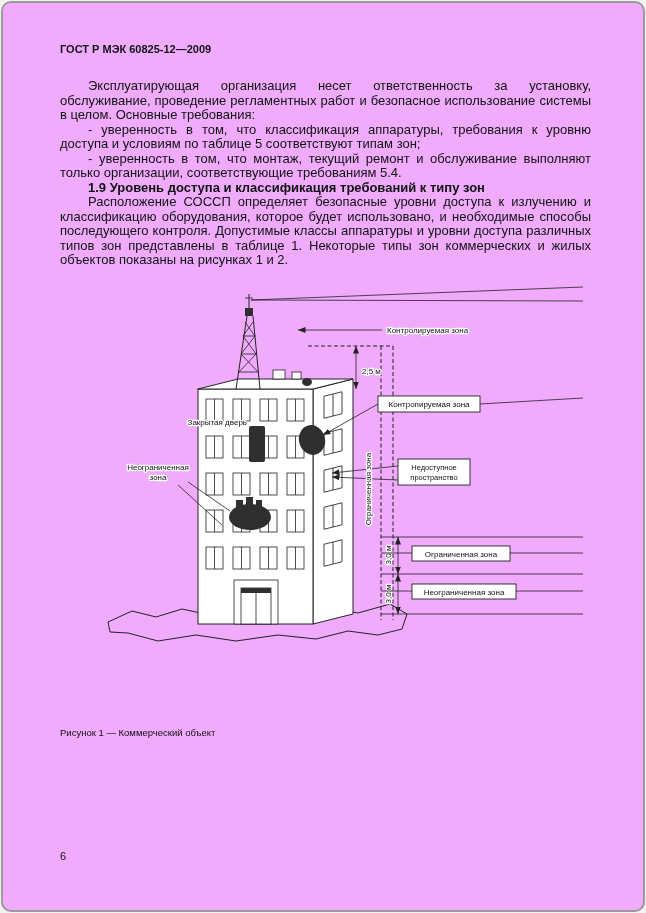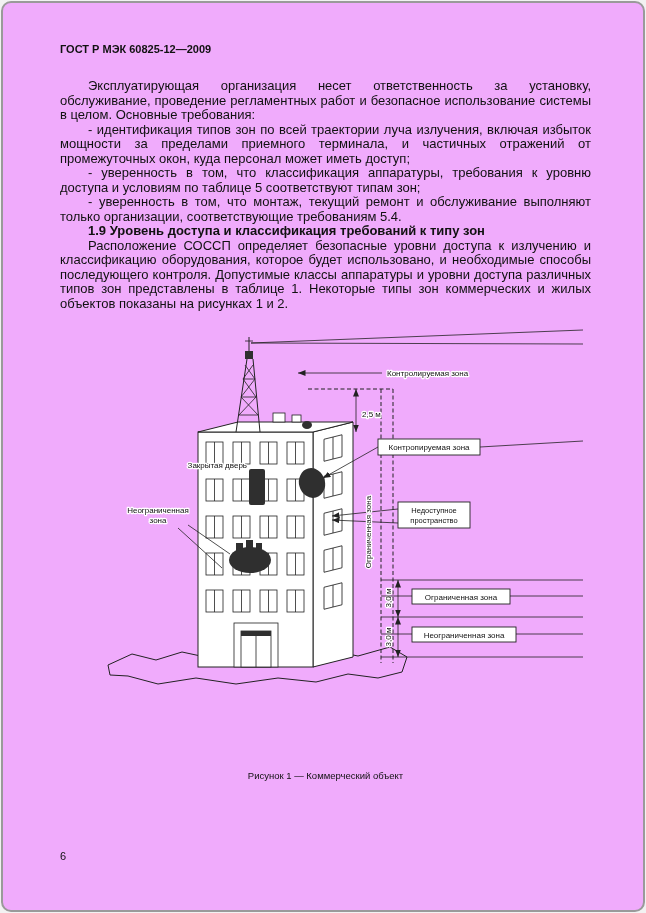--- a/index.html
+++ b/index.html
@@ -17,21 +17,21 @@
     overflow:hidden;
   }
   .content { position:absolute; left:57px; top:40px; width:531px; }
   .doc-header { font-size:11px; font-weight:bold; color:#111; margin:0 0 24px 0; }
   .body-text p {
     margin:0; font-size:13px; line-height:14.5px;
     text-align:justify; text-indent:28px; color:#111;
   }
   .body-text p.heading { font-weight:bold; }
   .figure { margin-top:16px; }
-  .caption { margin-top:44px; text-align:center; font-size:9.5px; color:#111; }
+  .caption { margin-top:44px; text-align:left; font-size:9.5px; color:#111; }
   .page-number { position:absolute; left:57px; bottom:48px; font-size:11px; color:#111; }
 
   svg text { font-family:"Liberation Sans", sans-serif; font-size:8px; fill:#111; }
   svg text.sm { font-size:7.5px; }
   .flabel { paint-order:stroke; stroke:#ffffff; stroke-width:2.5px; stroke-linejoin:round; }
   .ln   { stroke:#222; stroke-width:1; fill:none; }
   .thin { stroke:#222; stroke-width:0.8; fill:none; }
   .dash { stroke:#222; stroke-width:1; fill:none; stroke-dasharray:4 2.5; }
   .wall { fill:#fff; stroke:#222; stroke-width:1; }
   .win  { fill:#fff; stroke:#222; stroke-width:0.8; }
@@ -41,21 +41,20 @@
 </head>
 <body>
 
 <div class="page">
   <div class="content">
 
     <div class="doc-header">ГОСТ Р МЭК 60825-12—2009</div>
 
     <div class="body-text">
       <p>Эксплуатирующая организация несет ответственность за установку, обслуживание, проведение регламентных работ и безопасное использование системы в целом. Основные требования:</p>
-      <p>- идентификация типов зон по всей траектории луча излучения, включая избыток мощности за пределами приемного терминала, и частичных отражений от промежуточных окон, куда персонал может иметь доступ;</p>
       <p>- уверенность в том, что классификация аппаратуры, требования к уровню доступа и условиям по таблице 5 соответствуют типам зон;</p>
       <p>- уверенность в том, что монтаж, текущий ремонт и обслуживание выполняют только организации, соответствующие требованиям 5.4.</p>
       <p class="heading">1.9 Уровень доступа и классификация требований к типу зон</p>
       <p>Расположение СОССП определяет безопасные уровни доступа к излучению и классификацию оборудования, которое будет использовано, и необходимые способы последующего контроля. Допустимые классы аппаратуры и уровни доступа различных типов зон представлены в таблице 1. Некоторые типы зон коммерческих и жилых объектов показаны на рисунках 1 и 2.</p>
     </div>
 
     <div class="figure">
       <svg width="531" height="395" viewBox="0 0 531 395">
         <defs>
           <marker id="mE" markerWidth="8" markerHeight="6" refX="7.5" refY="3" orient="auto" markerUnits="userSpaceOnUse">

